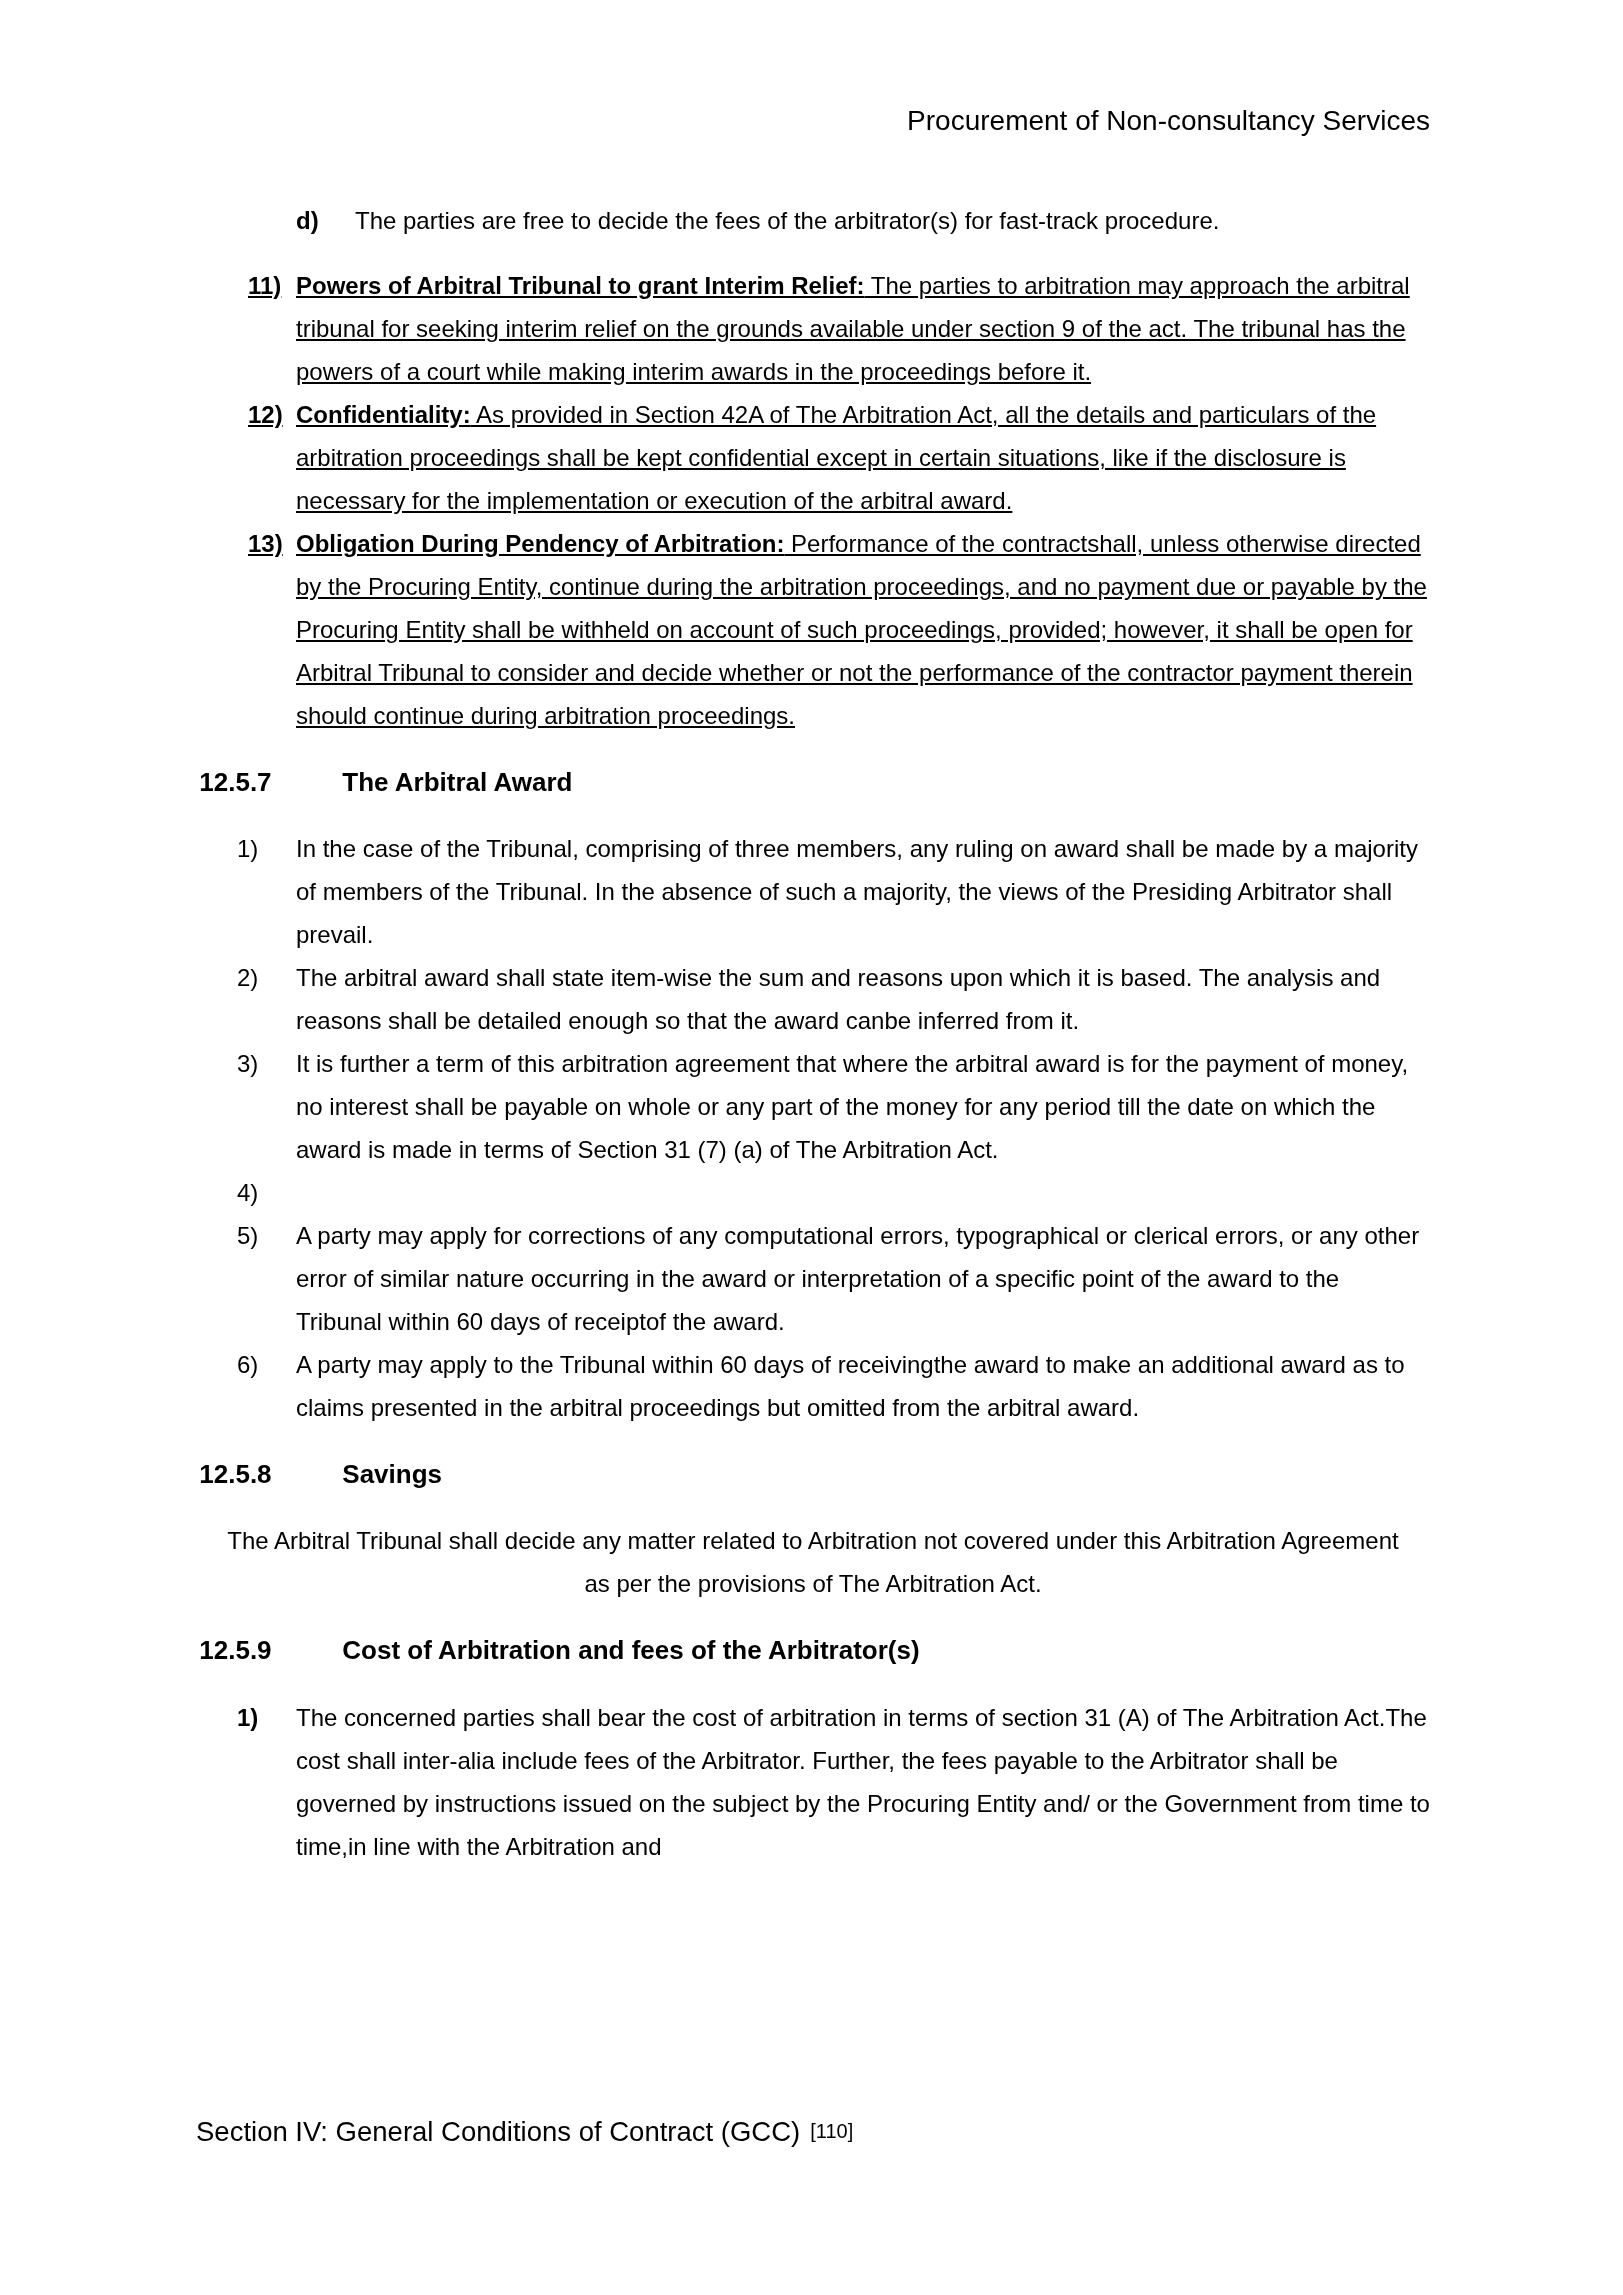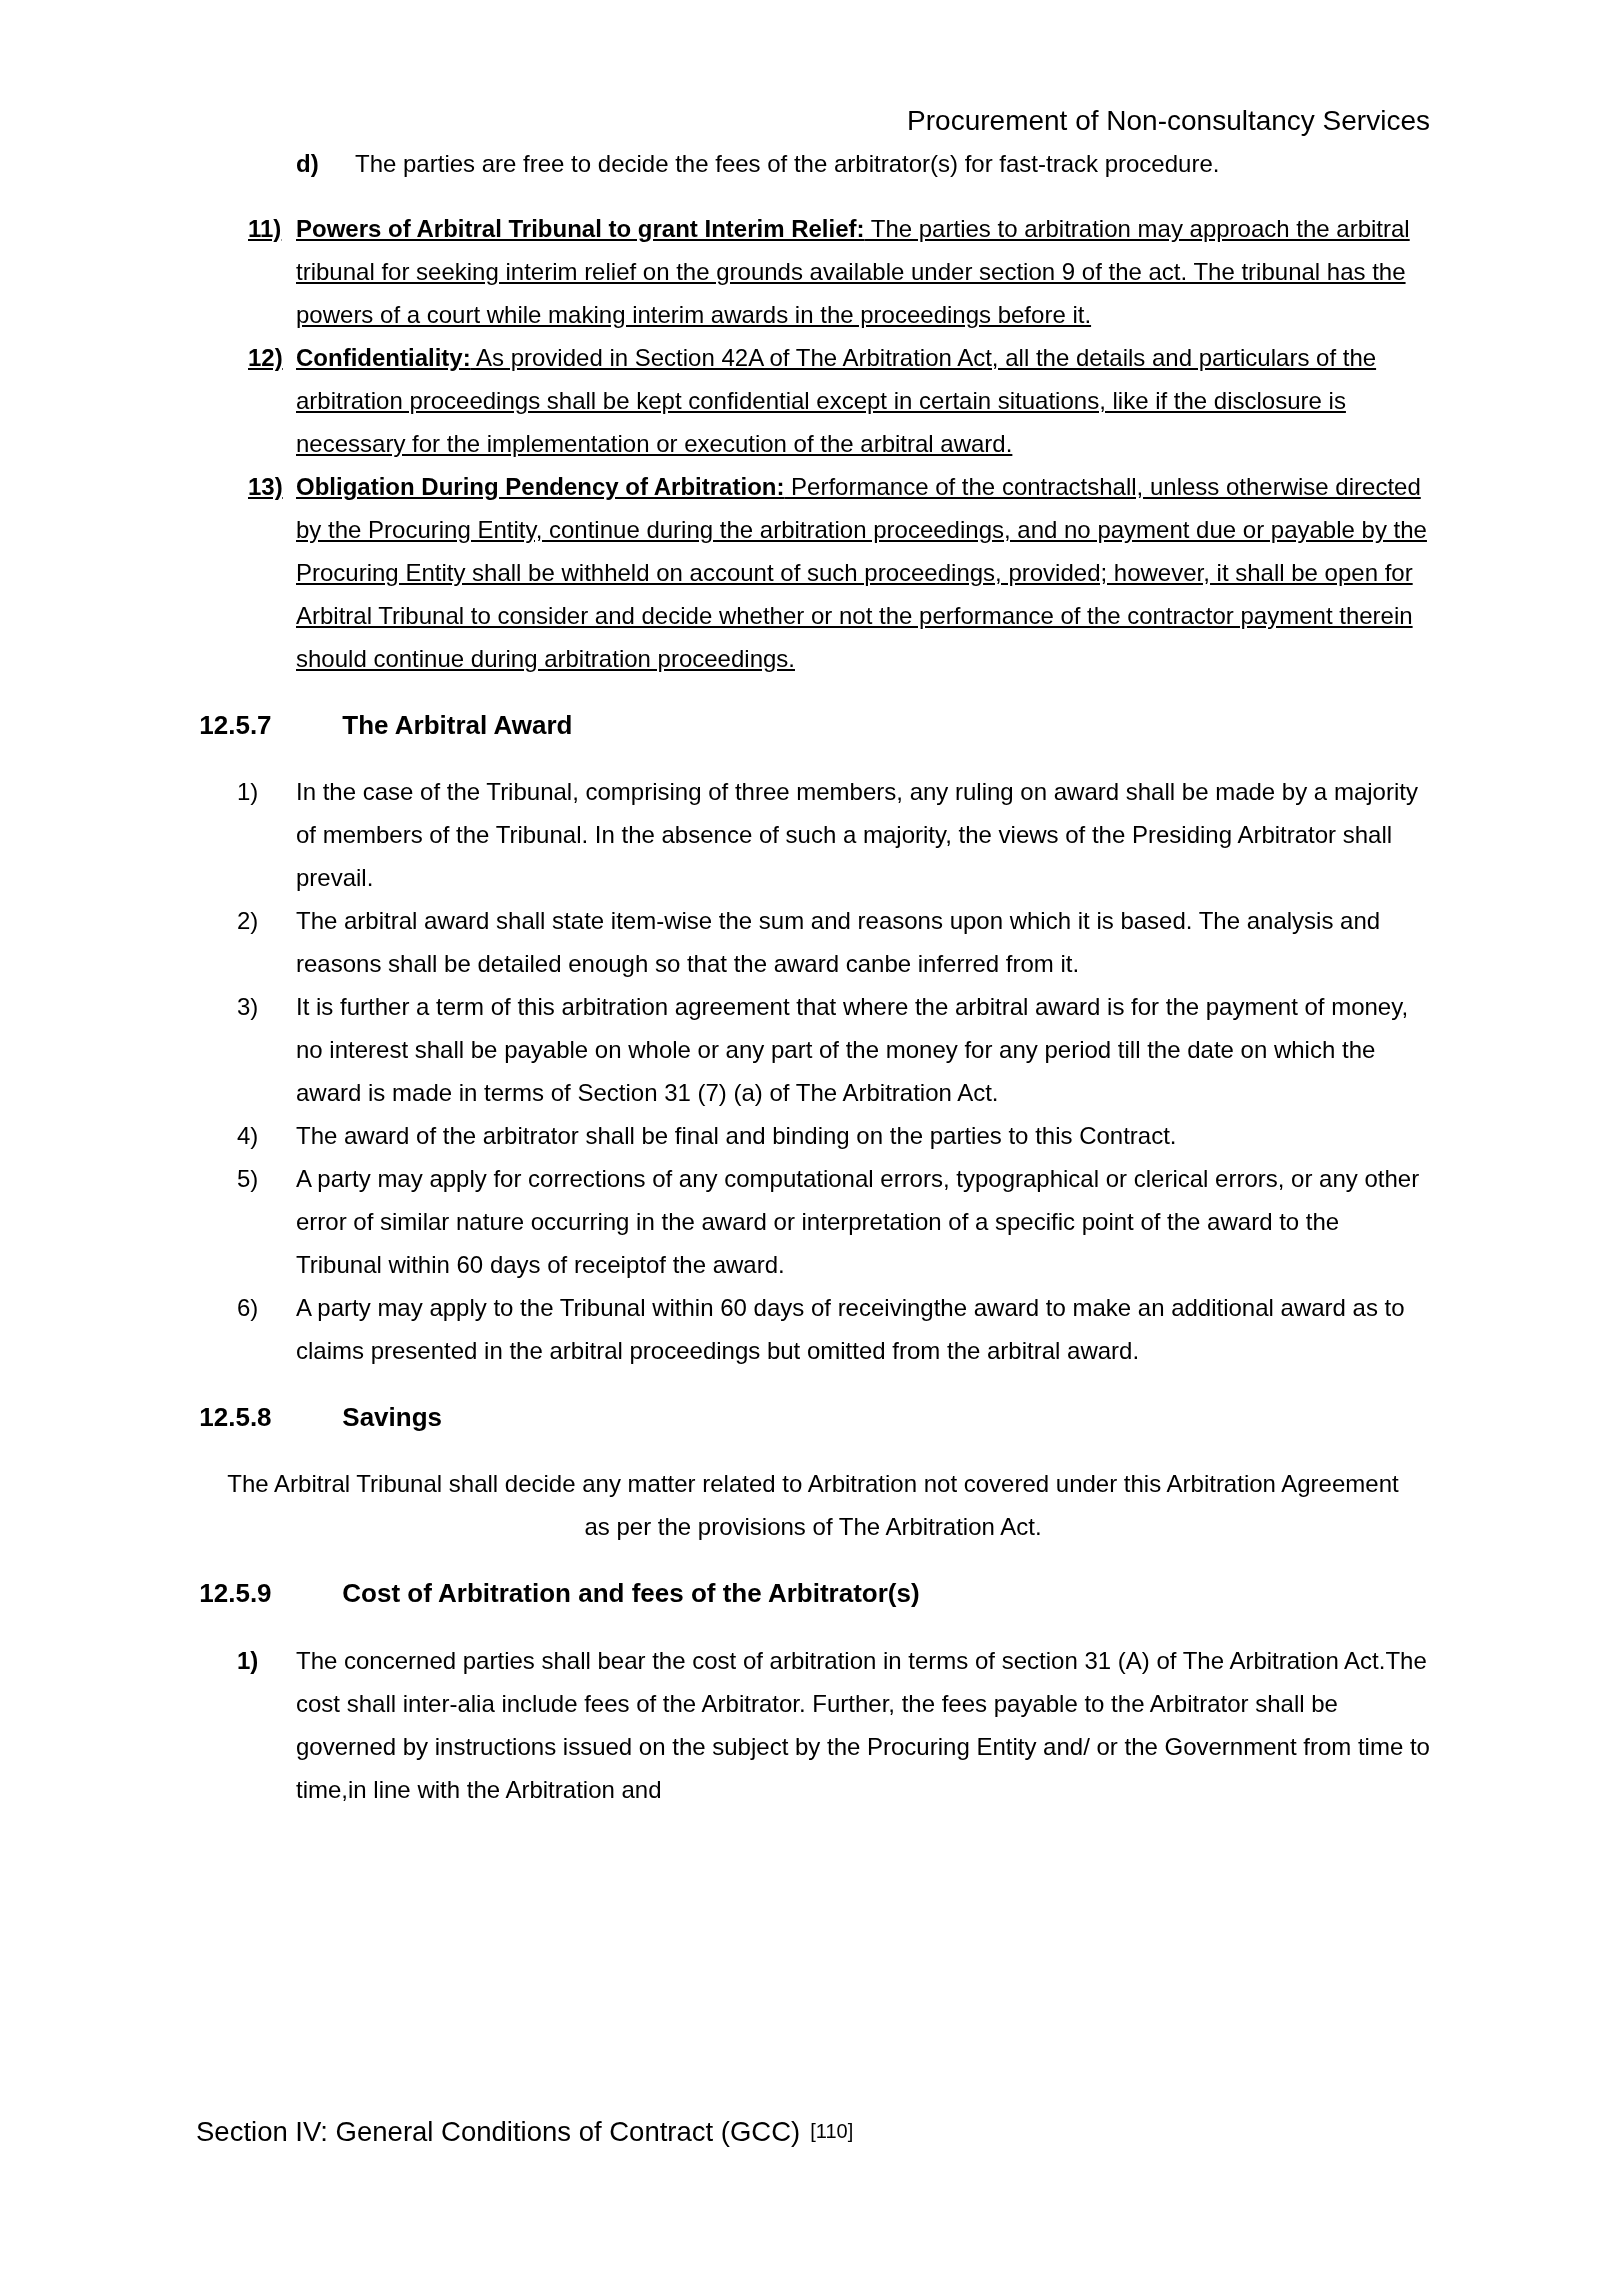--- a/index.html
+++ b/index.html
@@ -16,20 +16,21 @@
   }
   .content {
     box-sizing: border-box;
     position: absolute;
     inset: 0;
     padding: 99px 193px 0 196px;
   }
   .header {
     text-align: right;
     font-size: 28px;
+    margin-bottom: 57px;
     white-space: nowrap;
   }
   
   .item-d { display: flex; margin-left: 100px; margin-bottom: 22px; }
   .item-d .marker { flex: 0 0 59px; font-weight: 700; }
   
   .list-item { display: flex; margin-left: 52px; text-decoration: underline; }
   .list-item .marker { flex: 0 0 48px; font-weight: 700; }
   .list-item .body .lead { font-weight: 700; }
   
@@ -94,21 +95,20 @@
     <div class="sub-item">
       <span class="marker">2)</span>
       <span class="body">The arbitral award shall state item-wise the sum and reasons upon which it is based. The analysis and reasons shall be detailed enough so that the award canbe inferred from it.</span>
     </div>
     <div class="sub-item">
       <span class="marker">3)</span>
       <span class="body">It is further a term of this arbitration agreement that where the arbitral award is for the payment of money, no interest shall be payable on whole or any part of the money for any period till the date on which the award is made in terms of Section 31 (7) (a) of The Arbitration Act.</span>
     </div>
     <div class="sub-item">
       <span class="marker">4)</span>
-      <span class="body">The award of the arbitrator shall be final and binding on the parties to this Contract.</span>
     </div>
     <div class="sub-item">
       <span class="marker">5)</span>
       <span class="body">A party may apply for corrections of any computational errors, typographical or clerical errors, or any other error of similar nature occurring in the award or interpretation of a specific point of the award to the Tribunal within 60 days of receiptof the award.</span>
     </div>
     <div class="sub-item">
       <span class="marker">6)</span>
       <span class="body">A party may apply to the Tribunal within 60 days of receivingthe award to make an additional award as to claims presented in the arbitral proceedings but omitted from the arbitral award.</span>
     </div>
 

